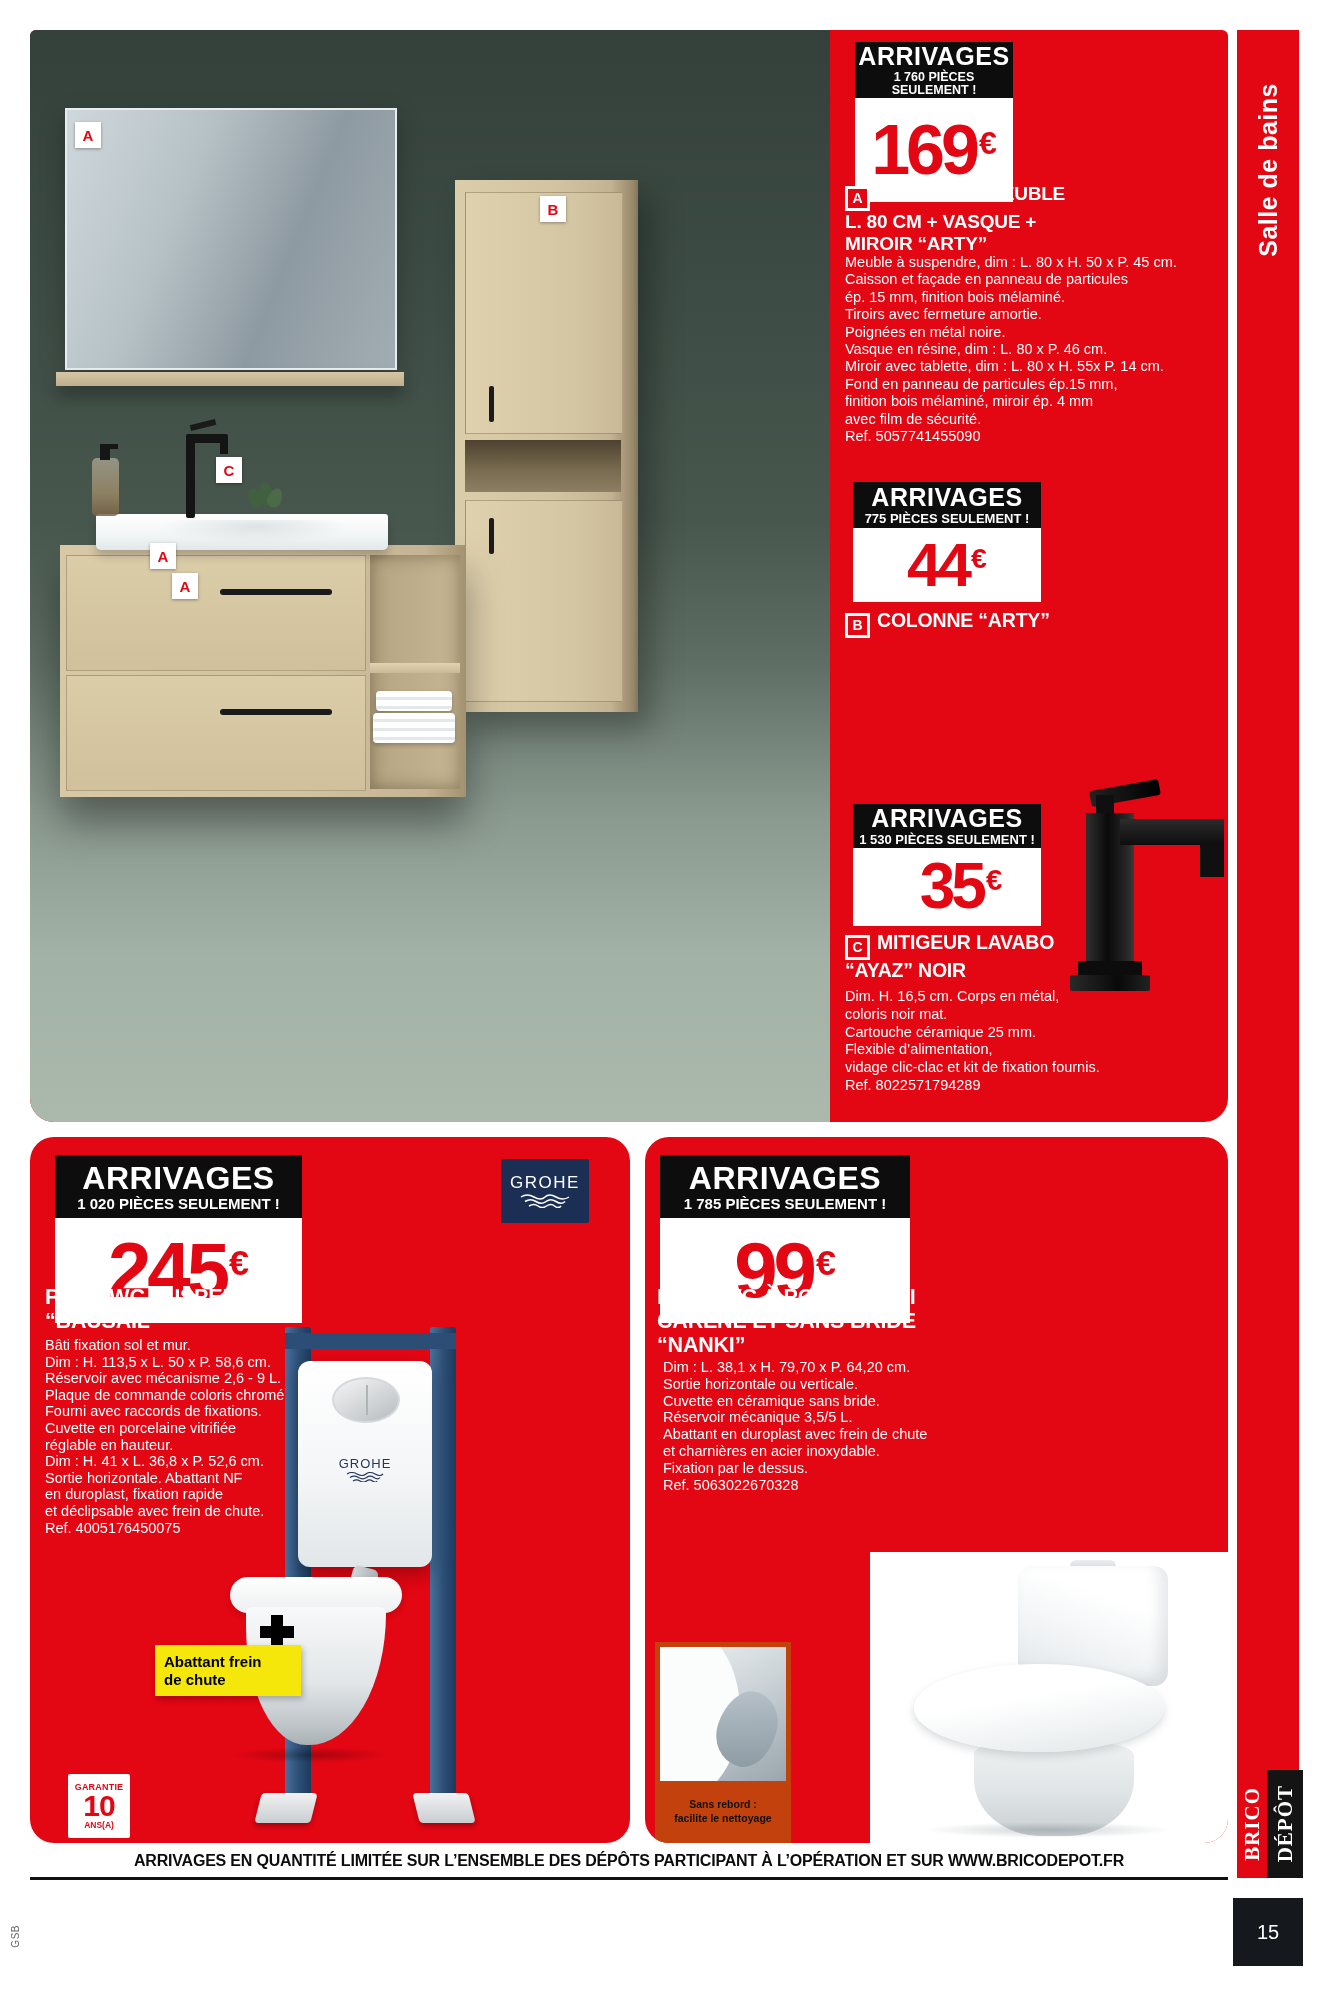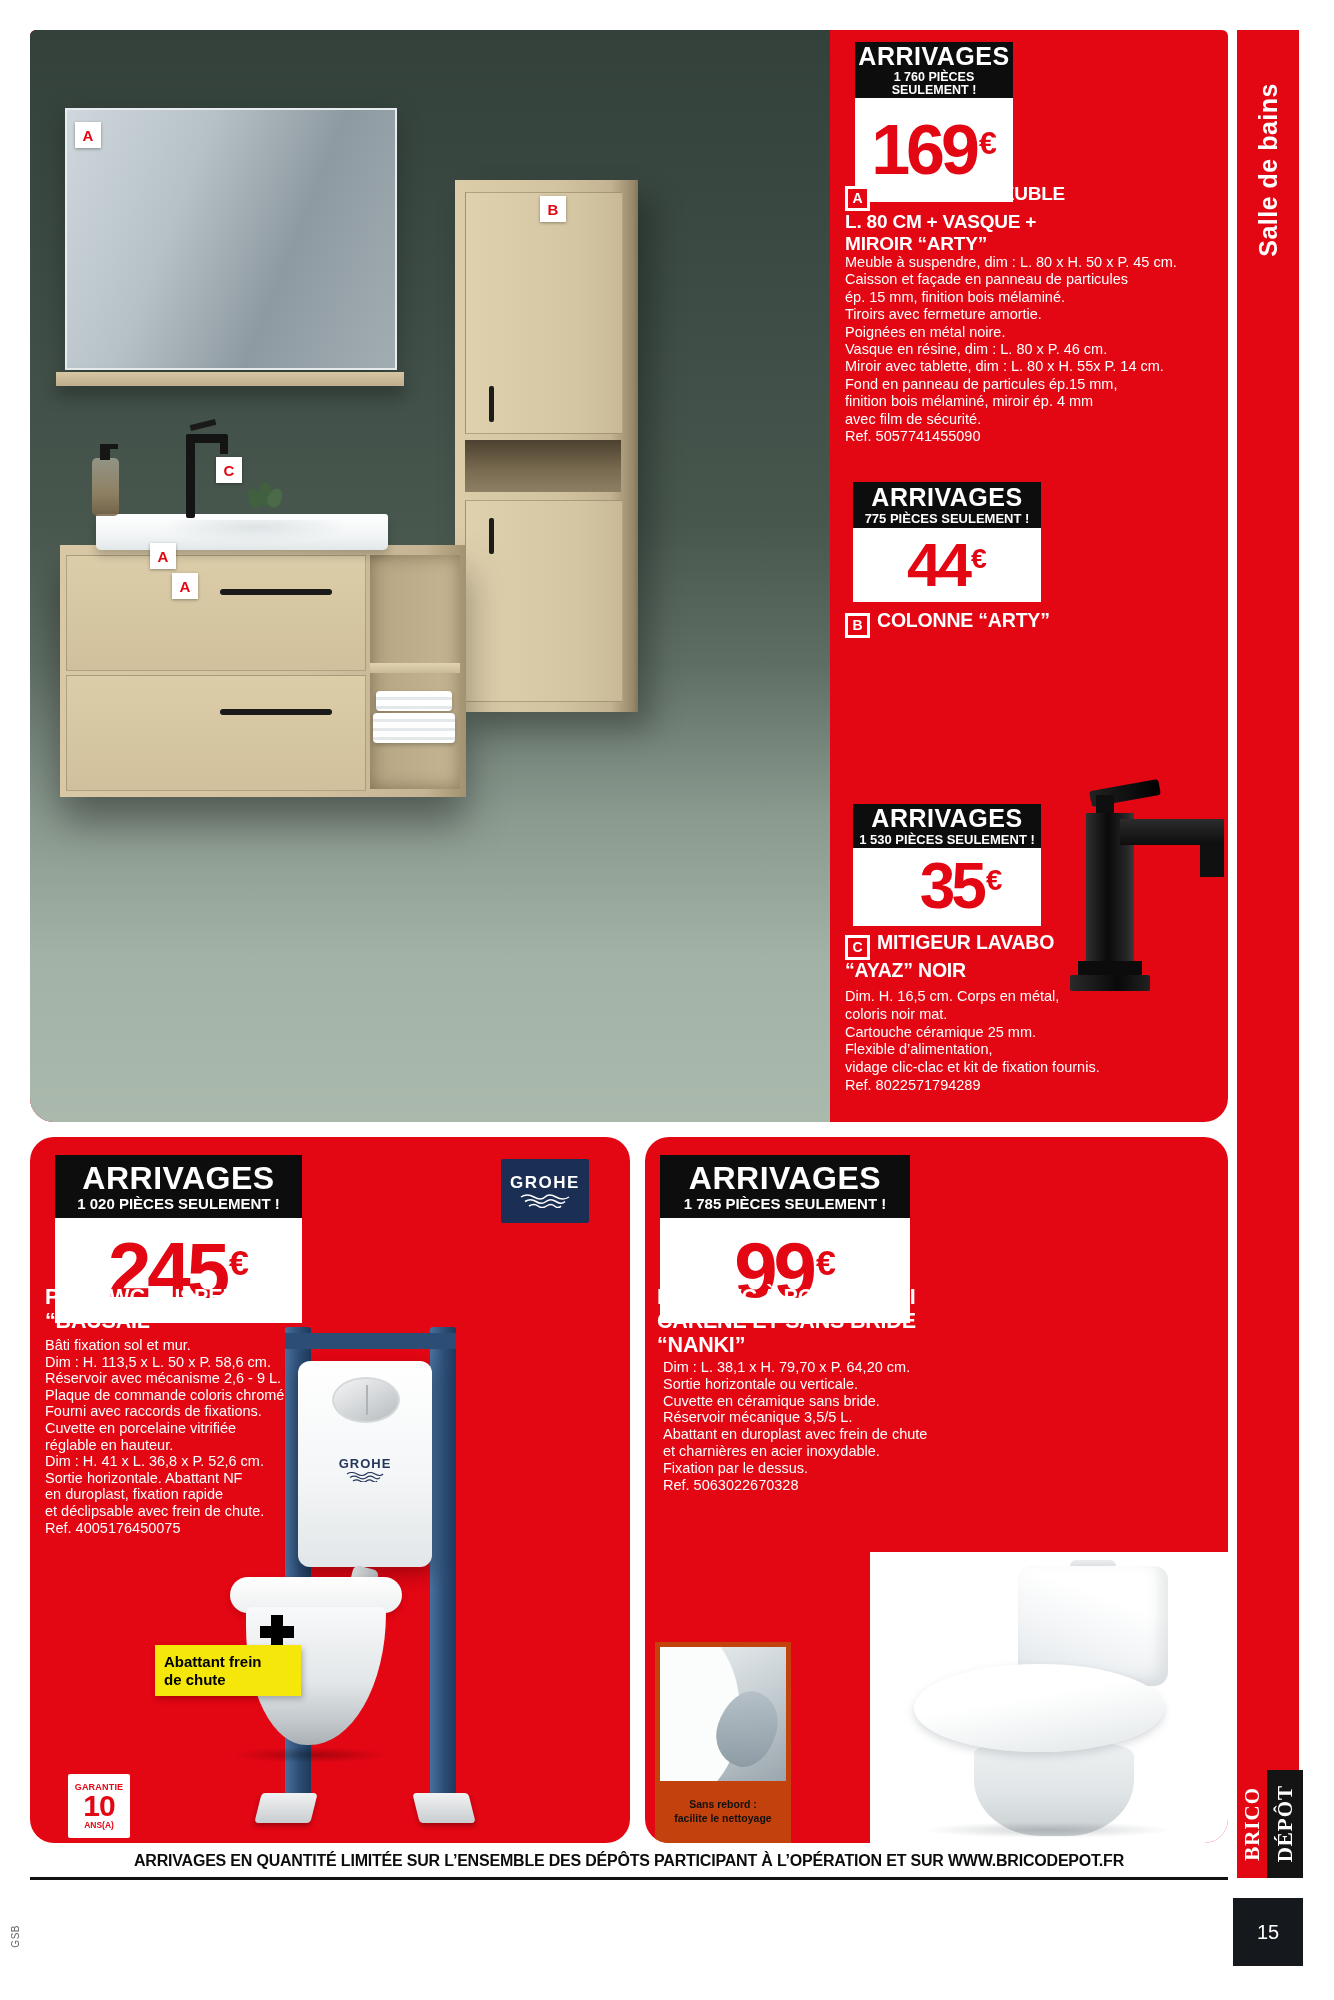--- a/index.html
+++ b/index.html
@@ -105,21 +105,21 @@
     background:linear-gradient(90deg,#303030,#0a0a0a 45%,#262626 85%,#3a3a3a);}
   .fa-arm{position:absolute;left:70px;top:64px;width:104px;height:26px;background:linear-gradient(180deg,#2c2c2c,#0d0d0d);}
   .fa-nozzle{position:absolute;left:150px;top:88px;width:24px;height:34px;background:#101010;}
   .fa-base1{position:absolute;left:28px;top:206px;width:64px;height:16px;background:#0c0c0c;}
   .fa-base2{position:absolute;left:20px;top:220px;width:80px;height:16px;border-radius:2px;
     background:linear-gradient(90deg,#2a2a2a,#090909 60%,#222);}
 
   
   #grohe-box{position:absolute;left:471px;top:22px;width:88px;height:64px;background:#1b2f55;border-radius:2px;
     display:flex;flex-direction:column;align-items:center;justify-content:center;gap:3px;color:#fff;}
-  .grohe-word{font-size:17px;font-weight:bold;letter-spacing:1.5px;line-height:1;}
+  .grohe-word{font-size:17px;font-weight:normal;letter-spacing:1.5px;line-height:1;}
 
   
   #wc-susp{position:absolute;left:200px;top:190px;width:390px;height:516px;}
   .rail{position:absolute;top:0;width:26px;height:472px;border-radius:3px;
     background:linear-gradient(90deg,#48709c,#2c4d75 55%,#1e3a5c);}
   .cross-top{position:absolute;left:55px;top:6px;width:171px;height:16px;background:#2c4d75;}
   .cistern{position:absolute;left:68px;top:34px;width:134px;height:206px;border-radius:12px;
     background:linear-gradient(180deg,#ffffff,#f4f6f7 55%,#e2e6e8);box-shadow:0 8px 18px rgba(0,0,0,.28);}
   .plate{position:absolute;left:34px;top:16px;width:64px;height:42px;border-radius:50%;border:2px solid #d6d9db;
     background:linear-gradient(150deg,#f5f5f5,#c9cdd0 70%,#b5babd);}

